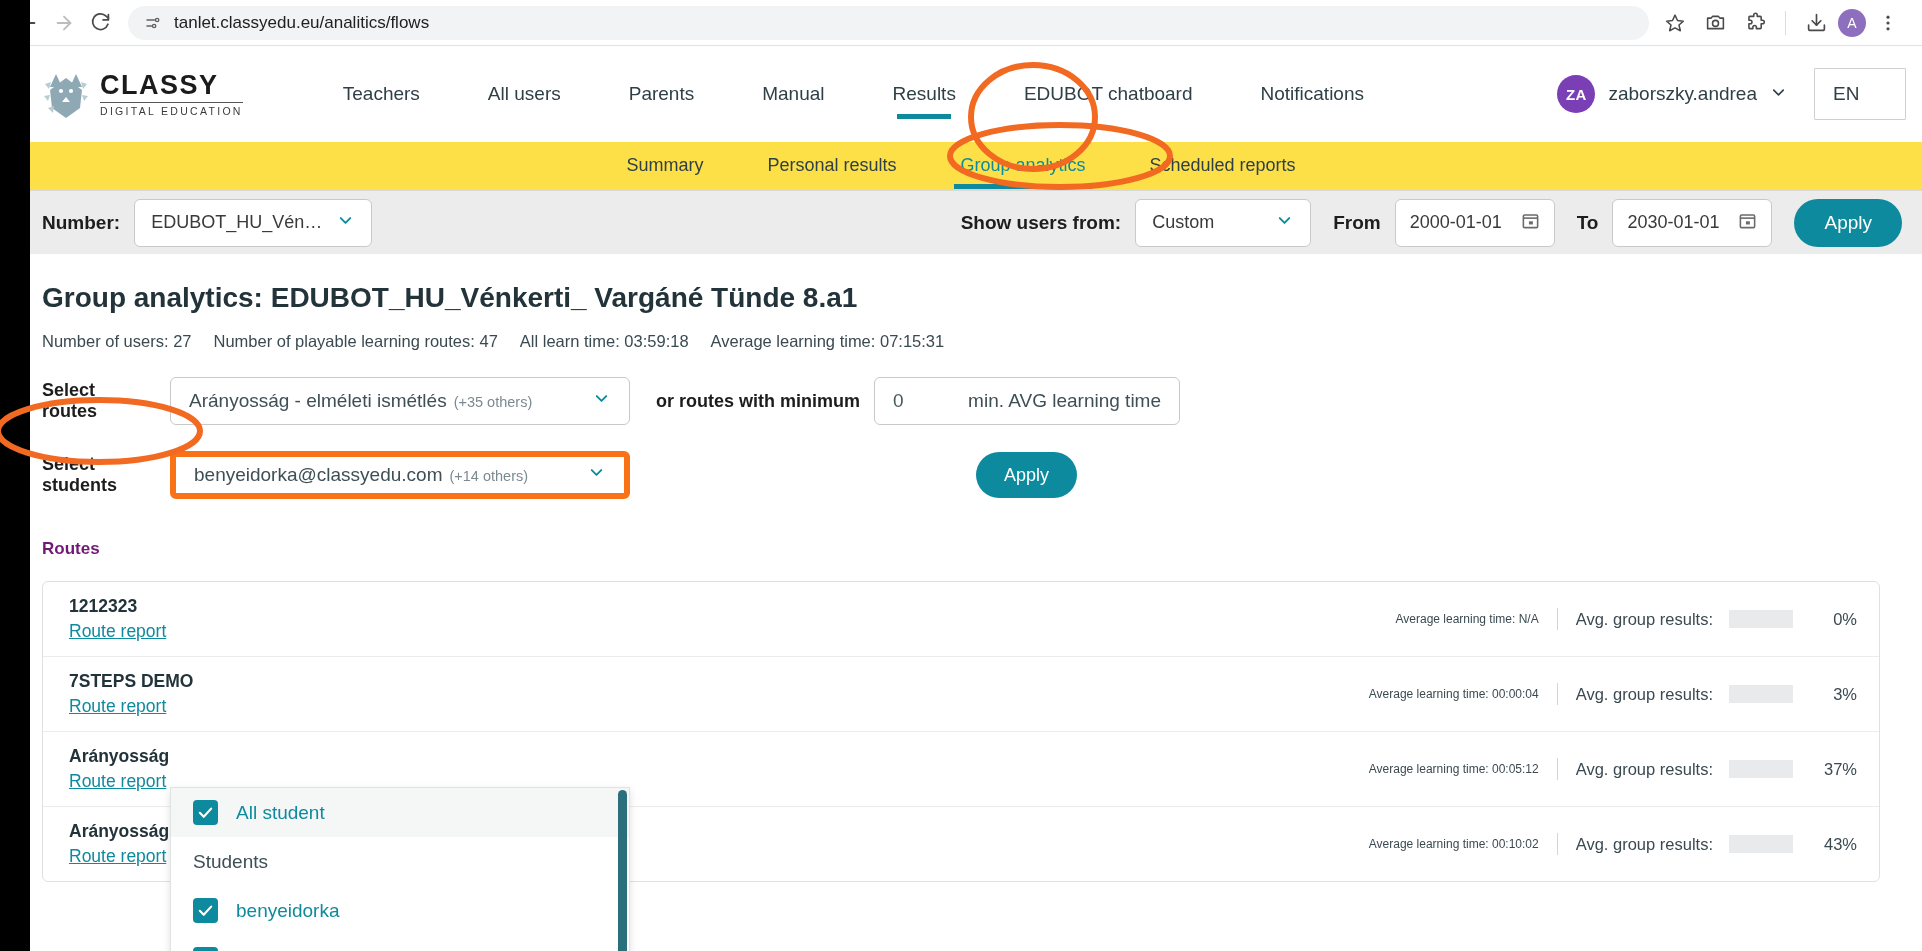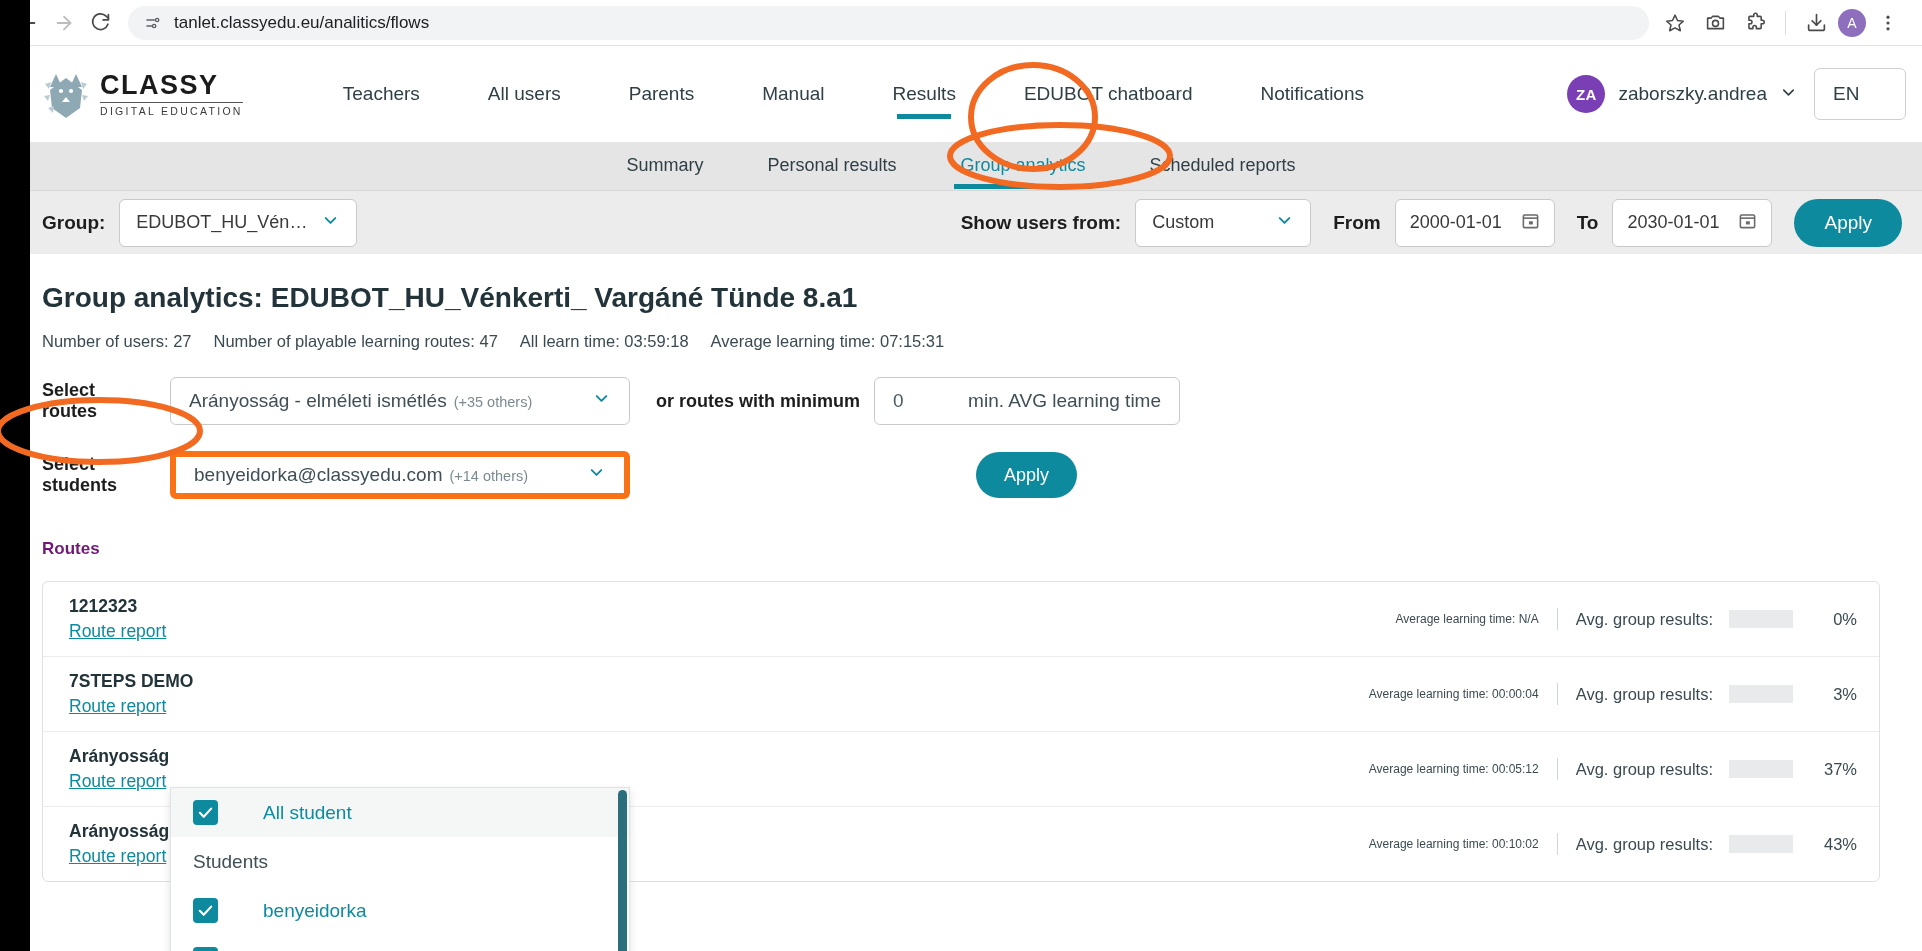--- a/index.html
+++ b/index.html
@@ -129,37 +129,37 @@
   }
   #avatar {
     width: 38px; height: 38px; border-radius: 50%;
     background: #7b3fb5; color: #fff;
     display: flex; align-items: center; justify-content: center;
     font-size: 15px; font-weight: bold; letter-spacing: .5px;
     margin-right: 13px;
   }
   #user-name { font-size: 19px; color: #2f3f46; margin-right: 12px; white-space: nowrap; }
   #lang-select {
-    margin-left: 16px;
+    margin-left: 26px;
     width: 92px; height: 52px;
     border: 1px solid #cfcfcf;
-    border-radius: 6px;
+    border-radius: 1px;
     display: flex; align-items: center;
     padding-left: 18px;
     font-size: 19px;
     color: #2f3f46;
     background: #fff;
   }
 
   
   #sub-nav {
     height: 48px;
     display: flex; align-items: center; justify-content: center;
     gap: 0;
-    background: #e5e5e5;
+    background: #fde047;
     position: relative;
   }
   .subnav-item {
     font-size: 18px;
     color: #2f3f46;
     padding: 0 32px;
     position: relative;
     white-space: nowrap;
     line-height: 1.2;
   }
@@ -288,21 +288,20 @@
     background: #fff;
     border: 1px solid #dfe3e4;
     box-shadow: 0 3px 8px rgba(0,0,0,.12);
     z-index: 25;
     overflow: hidden;
   }
   .dd-row {
     display:flex; align-items:center;
     height: 49px;
     padding-left: 22px;
-    gap: 27px;
   }
   .dd-row.all { background:#f5f7f7; }
   .dd-cb {
     width: 25px; height: 25px; border-radius: 4px;
     background:#0e8a9e;
     display:flex; align-items:center; justify-content:center;
     flex: 0 0 auto;
     margin-right: 18px;
   }
   .dd-cb svg { display:block; }
@@ -444,21 +443,21 @@
 </div>
 
 <div id="sub-nav">
   <div class="subnav-item">Summary</div>
   <div class="subnav-item">Personal results</div>
   <div class="subnav-item active">Group analytics</div>
   <div class="subnav-item">Scheduled reports</div>
 </div>
 
 <div id="filter-bar">
-  <span class="fb-label">Group:</span>
+  <span class="fb-label">Number:</span>
   <div class="box" id="group-select">
     <span class="val">EDUBOT_HU_Vénkerti…</span>
     <span class="chev">
       <svg width="19" height="19" viewBox="0 0 24 24" fill="none" stroke="#0e8a9e" stroke-width="2.4" stroke-linecap="round" stroke-linejoin="round">
           <polyline points="6 9 12 15 18 9"></polyline>
         </svg>
     </span>
   </div>
 
   <div id="showdata-wrap">

